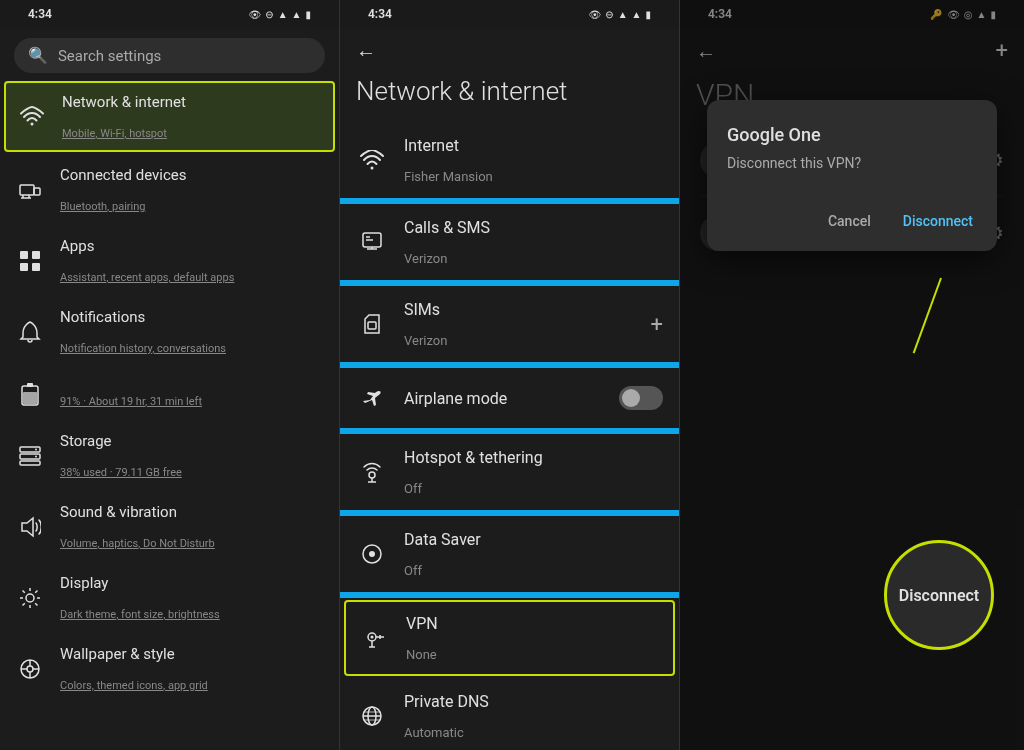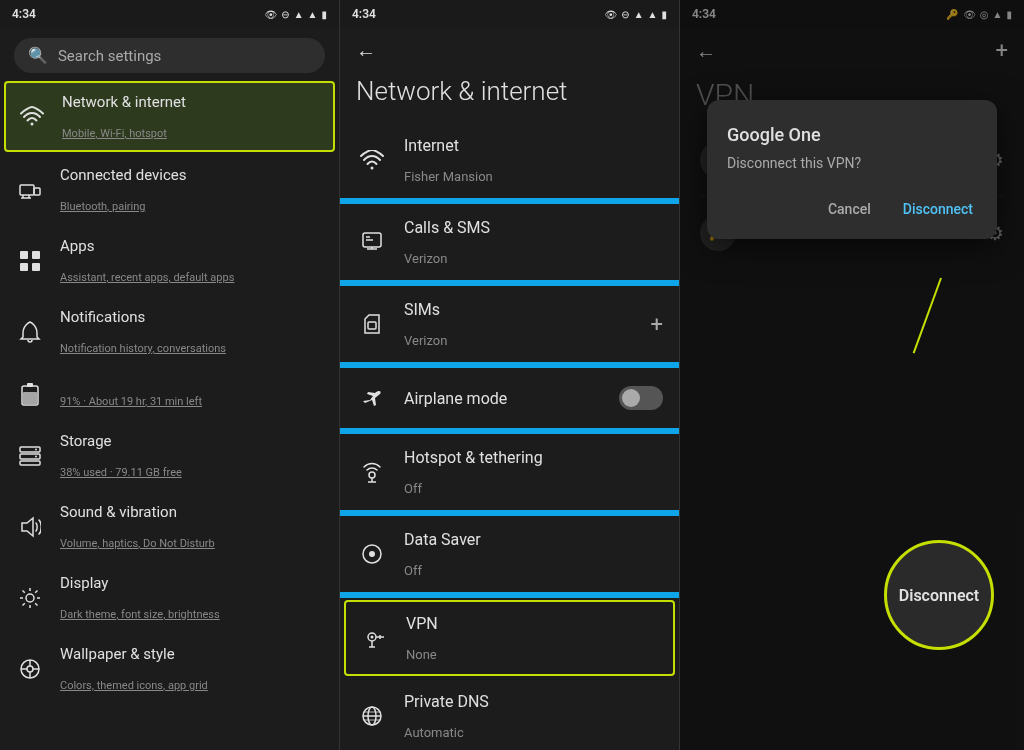--- a/index.html
+++ b/index.html
@@ -21,21 +21,21 @@
       color: #e0e0e0;
     }
 
     
     .status-bar {
       height: 28px;
       background: #1a1a1a;
       display: flex;
       align-items: center;
       justify-content: space-between;
-      padding: 0 12px;
+      padding: 0 28px;
       font-size: 11px;
       color: #e0e0e0;
       flex-shrink: 0;
     }
     .status-time { font-weight: 600; font-size: 12px; }
     .status-icons { display: flex; gap: 4px; align-items: center; font-size: 10px; }
 
     
     .panel-1 {
       width: 340px;
@@ -207,21 +207,21 @@
     }
 
     .dialog {
       background: #2e2e2e;
       border-radius: 12px;
       padding: 24px 20px 16px;
       width: 290px;
       box-shadow: 0 8px 32px rgba(0,0,0,0.6);
     }
     .dialog-title { font-size: 18px; color: #e0e0e0; font-weight: 500; margin-bottom: 10px; }
-    .dialog-message { font-size: 14px; color: #aaa; margin-bottom: 24px; }
+    .dialog-message { font-size: 14px; color: #aaa; margin-bottom: 36px; }
     .dialog-buttons { display: flex; justify-content: flex-end; gap: 24px; }
     .dialog-btn { font-size: 14px; font-weight: 500; cursor: pointer; padding: 6px 4px; }
     .dialog-cancel { color: #aaa; }
     .dialog-disconnect-btn { color: #4fc3f7; }
 
     
     .disconnect-circle {
       position: absolute;
       bottom: 100px;
       right: 30px;

